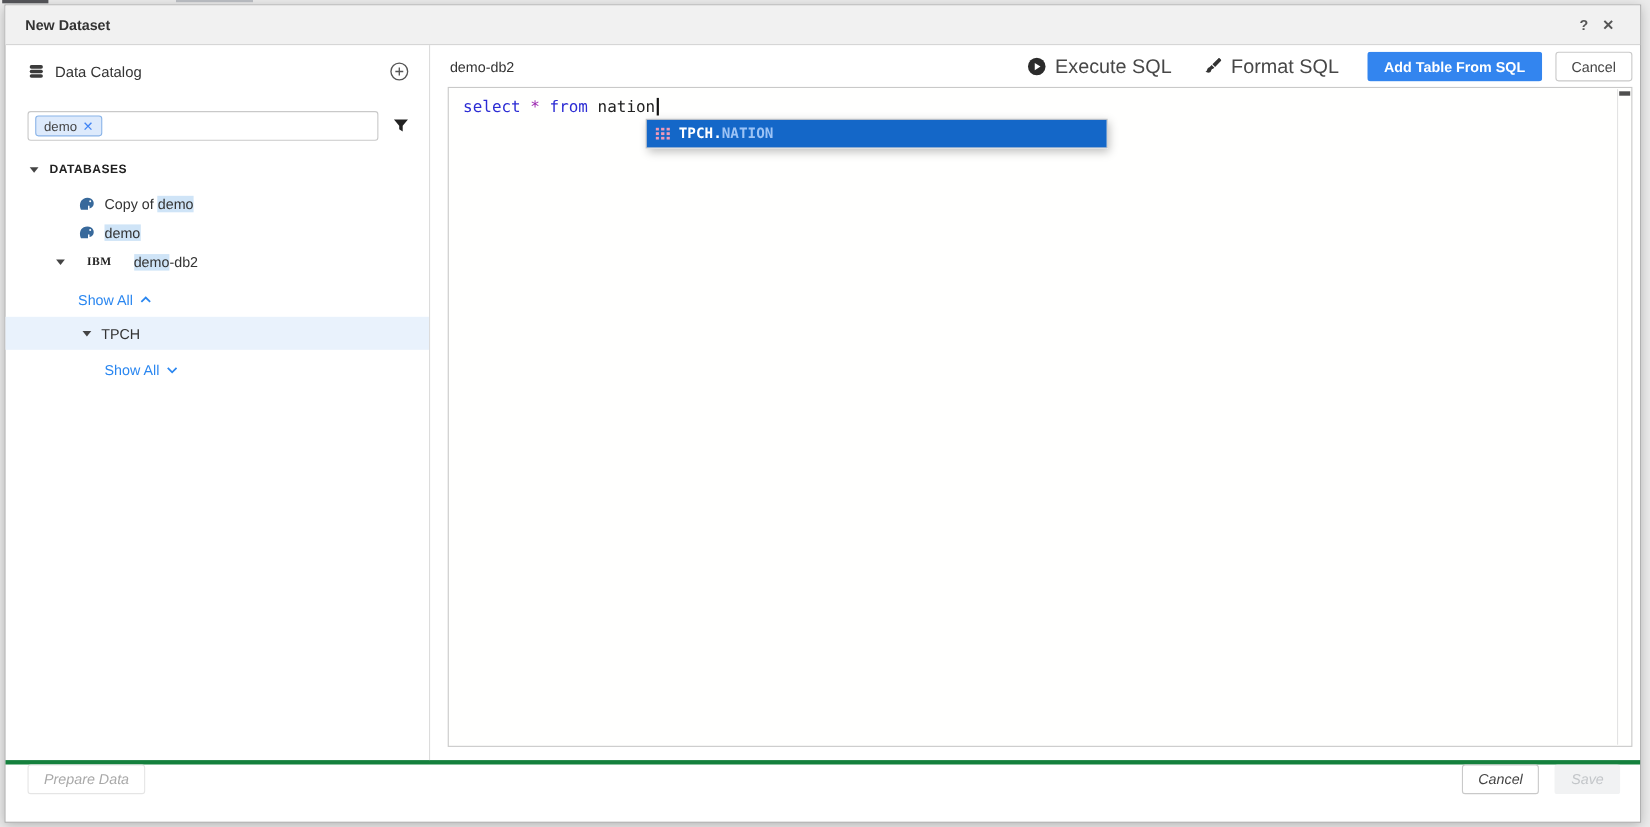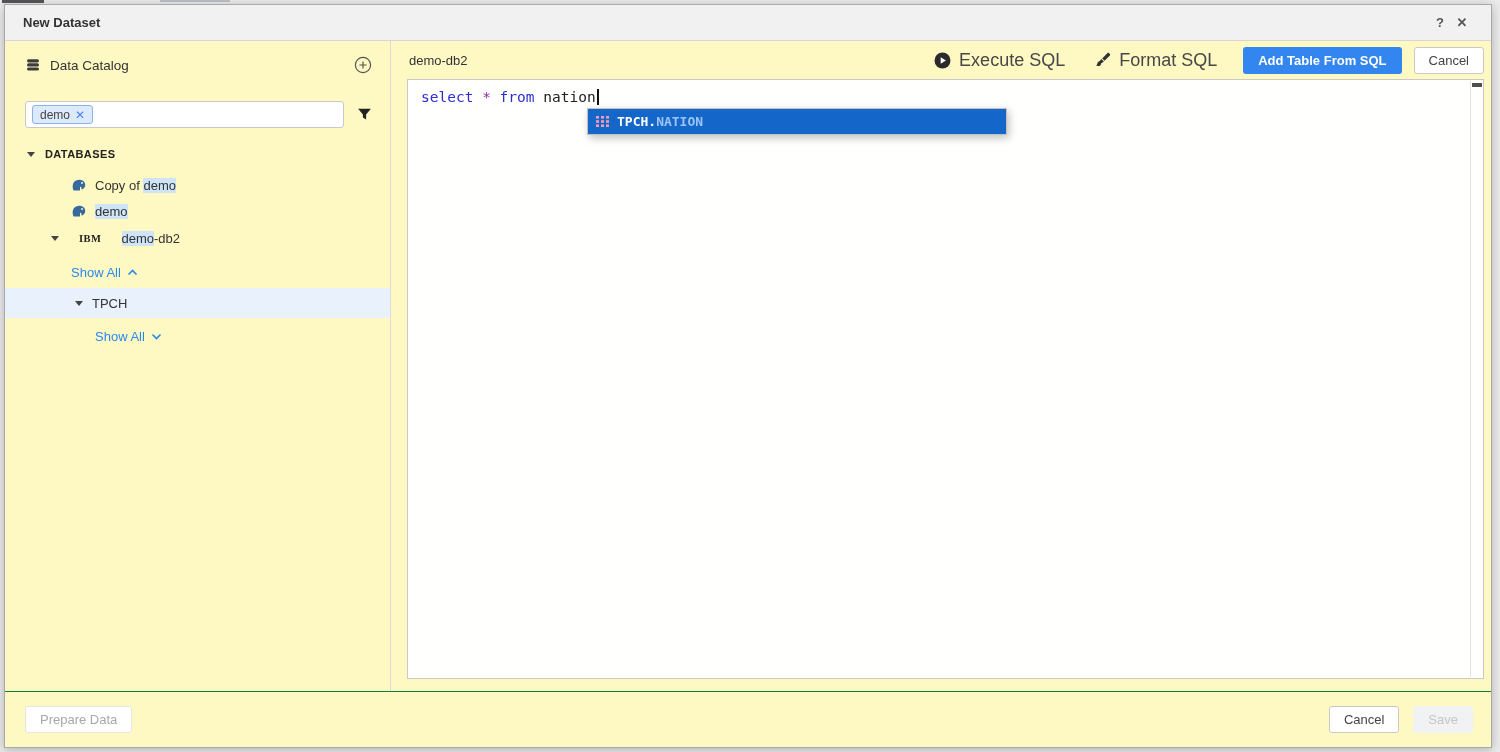--- a/index.html
+++ b/index.html
@@ -4,21 +4,21 @@
 <style>
   * { margin:0; padding:0; box-sizing:border-box; }
   html,body { width:1500px; height:752px; overflow:hidden;
     font-family:"Liberation Sans", sans-serif; background:#ebebeb; }
 
   
   .bg-smudge1 { position:absolute; left:2px; top:0; width:42px; height:3px; background:#55565a; }
   .bg-smudge2 { position:absolute; left:160px; top:0; width:70px; height:2px; background:#bcbfc4; }
 
   .dialog { position:absolute; left:4px; top:4px; width:1488px; height:744px;
-    background:#fef9c3; border:1px solid #a9a9a9; box-shadow:0 2px 10px rgba(0,0,0,.25);
+    background:#ffffff; border:1px solid #a9a9a9; box-shadow:0 2px 10px rgba(0,0,0,.25);
     display:flex; flex-direction:column; }
 
   
   .titlebar { height:36px; background:#f1f1f1; border-bottom:1px solid #d6d6d6;
     display:flex; align-items:center; padding:0 18px; flex:0 0 auto; }
   .titlebar .title { font-size:13px; font-weight:bold; color:#333; }
   .titlebar .spacer { flex:1; }
   .tb-icon { font-size:13px; color:#555; width:22px; text-align:center; cursor:pointer; font-weight:bold; }
 
   
@@ -89,22 +89,22 @@
   .ac-ic { margin-right:8px; display:flex; }
   .sql-badge { width:16px; height:12px; border:1px solid #8a63d2; border-radius:2px; background:#fff;
     color:#8a63d2; font-size:5.5px; font-weight:bold; display:flex; align-items:center; justify-content:center;
     font-family:"Liberation Sans", sans-serif; }
   .ac-row-plain .strong { font-weight:bold; color:#16246e; }
   .ac-row-plain .rest { color:#444; }
   .ac-row-sel .strong { font-weight:bold; color:#fff; }
   .ac-row-sel .rest { font-weight:bold; color:#9cc3f5; }
 
   
-  .footer { height:56px; border-top:1px solid #15803d; display:flex; align-items:center;
-    padding:0 18px 0 20px; flex:0 0 auto; }
+  .footer { height:56px; border-top:4px solid #15803d; display:flex; align-items:flex-start;
+    padding:0 18px 0 20px; flex:0 0 auto;font-style:italic; }
   .btn-disabled-outline { background:#fff; border-color:#e5e5e5; color:#a8a8a8; cursor:default; }
   .footer .spacer { flex:1; }
   .btn-footer-cancel { background:#fff; border-color:#c9c9c9; color:#444; }
   .btn-save { background:#f1f2f3; color:#c3c6c9; margin-left:14px; cursor:default; }
 </style>
 </head>
 <body>
 
 <div class="bg-smudge1"></div>
 <div class="bg-smudge2"></div>

